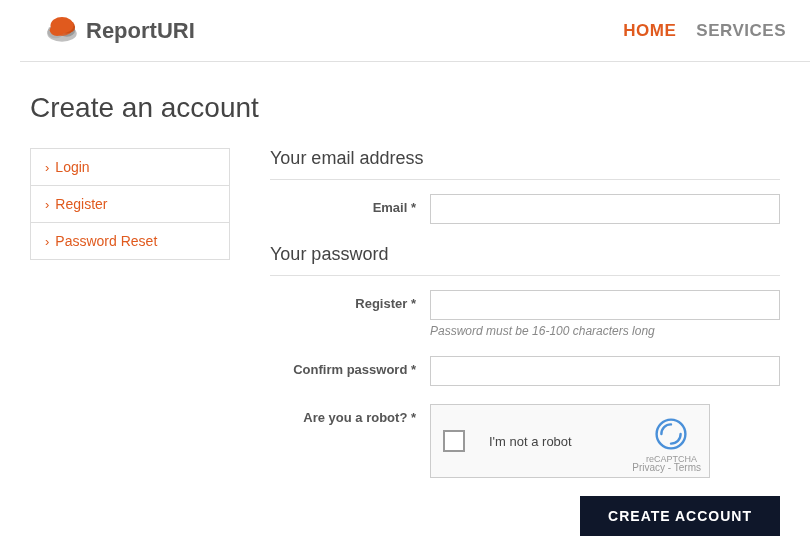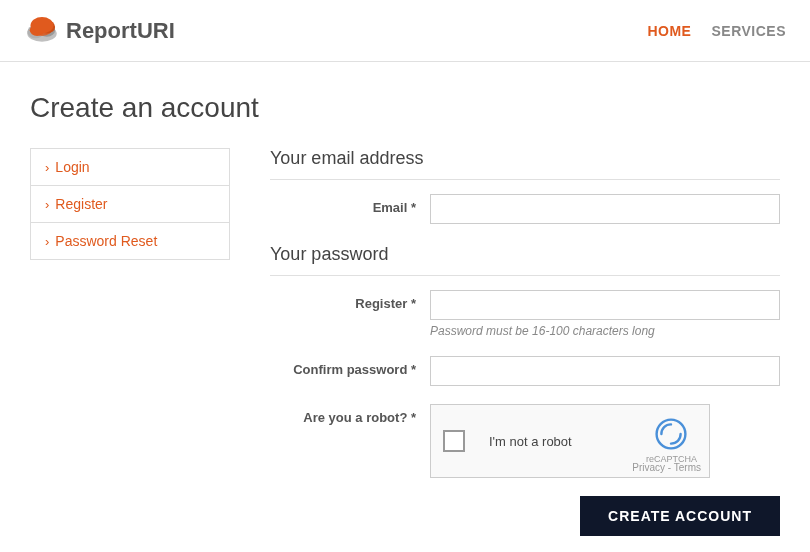--- a/index.html
+++ b/index.html
@@ -12,20 +12,21 @@
     }
 
     
     .header {
       display: flex;
       align-items: center;
       justify-content: space-between;
       padding: 12px 24px;
       border-bottom: 1px solid #e0e0e0;
       height: 62px;
+      margin-left: 20px;
     }
     .logo {
       display: flex;
       align-items: center;
       gap: 6px;
     }
     .logo-icon {
       width: 36px;
       height: 28px;
     }
@@ -37,21 +38,21 @@
     .logo-text span {
       font-weight: 700;
       color: #555;
     }
     .nav {
       display: flex;
       gap: 20px;
       align-items: center;
     }
     .nav-item {
-      font-size: 14px;
+      font-size: 17px;
       font-weight: 600;
       letter-spacing: 0.5px;
       cursor: pointer;
       text-decoration: none;
     }
     .nav-item.active { color: #e05a1e; }
     .nav-item.inactive { color: #888; }
 
     
     .page {

